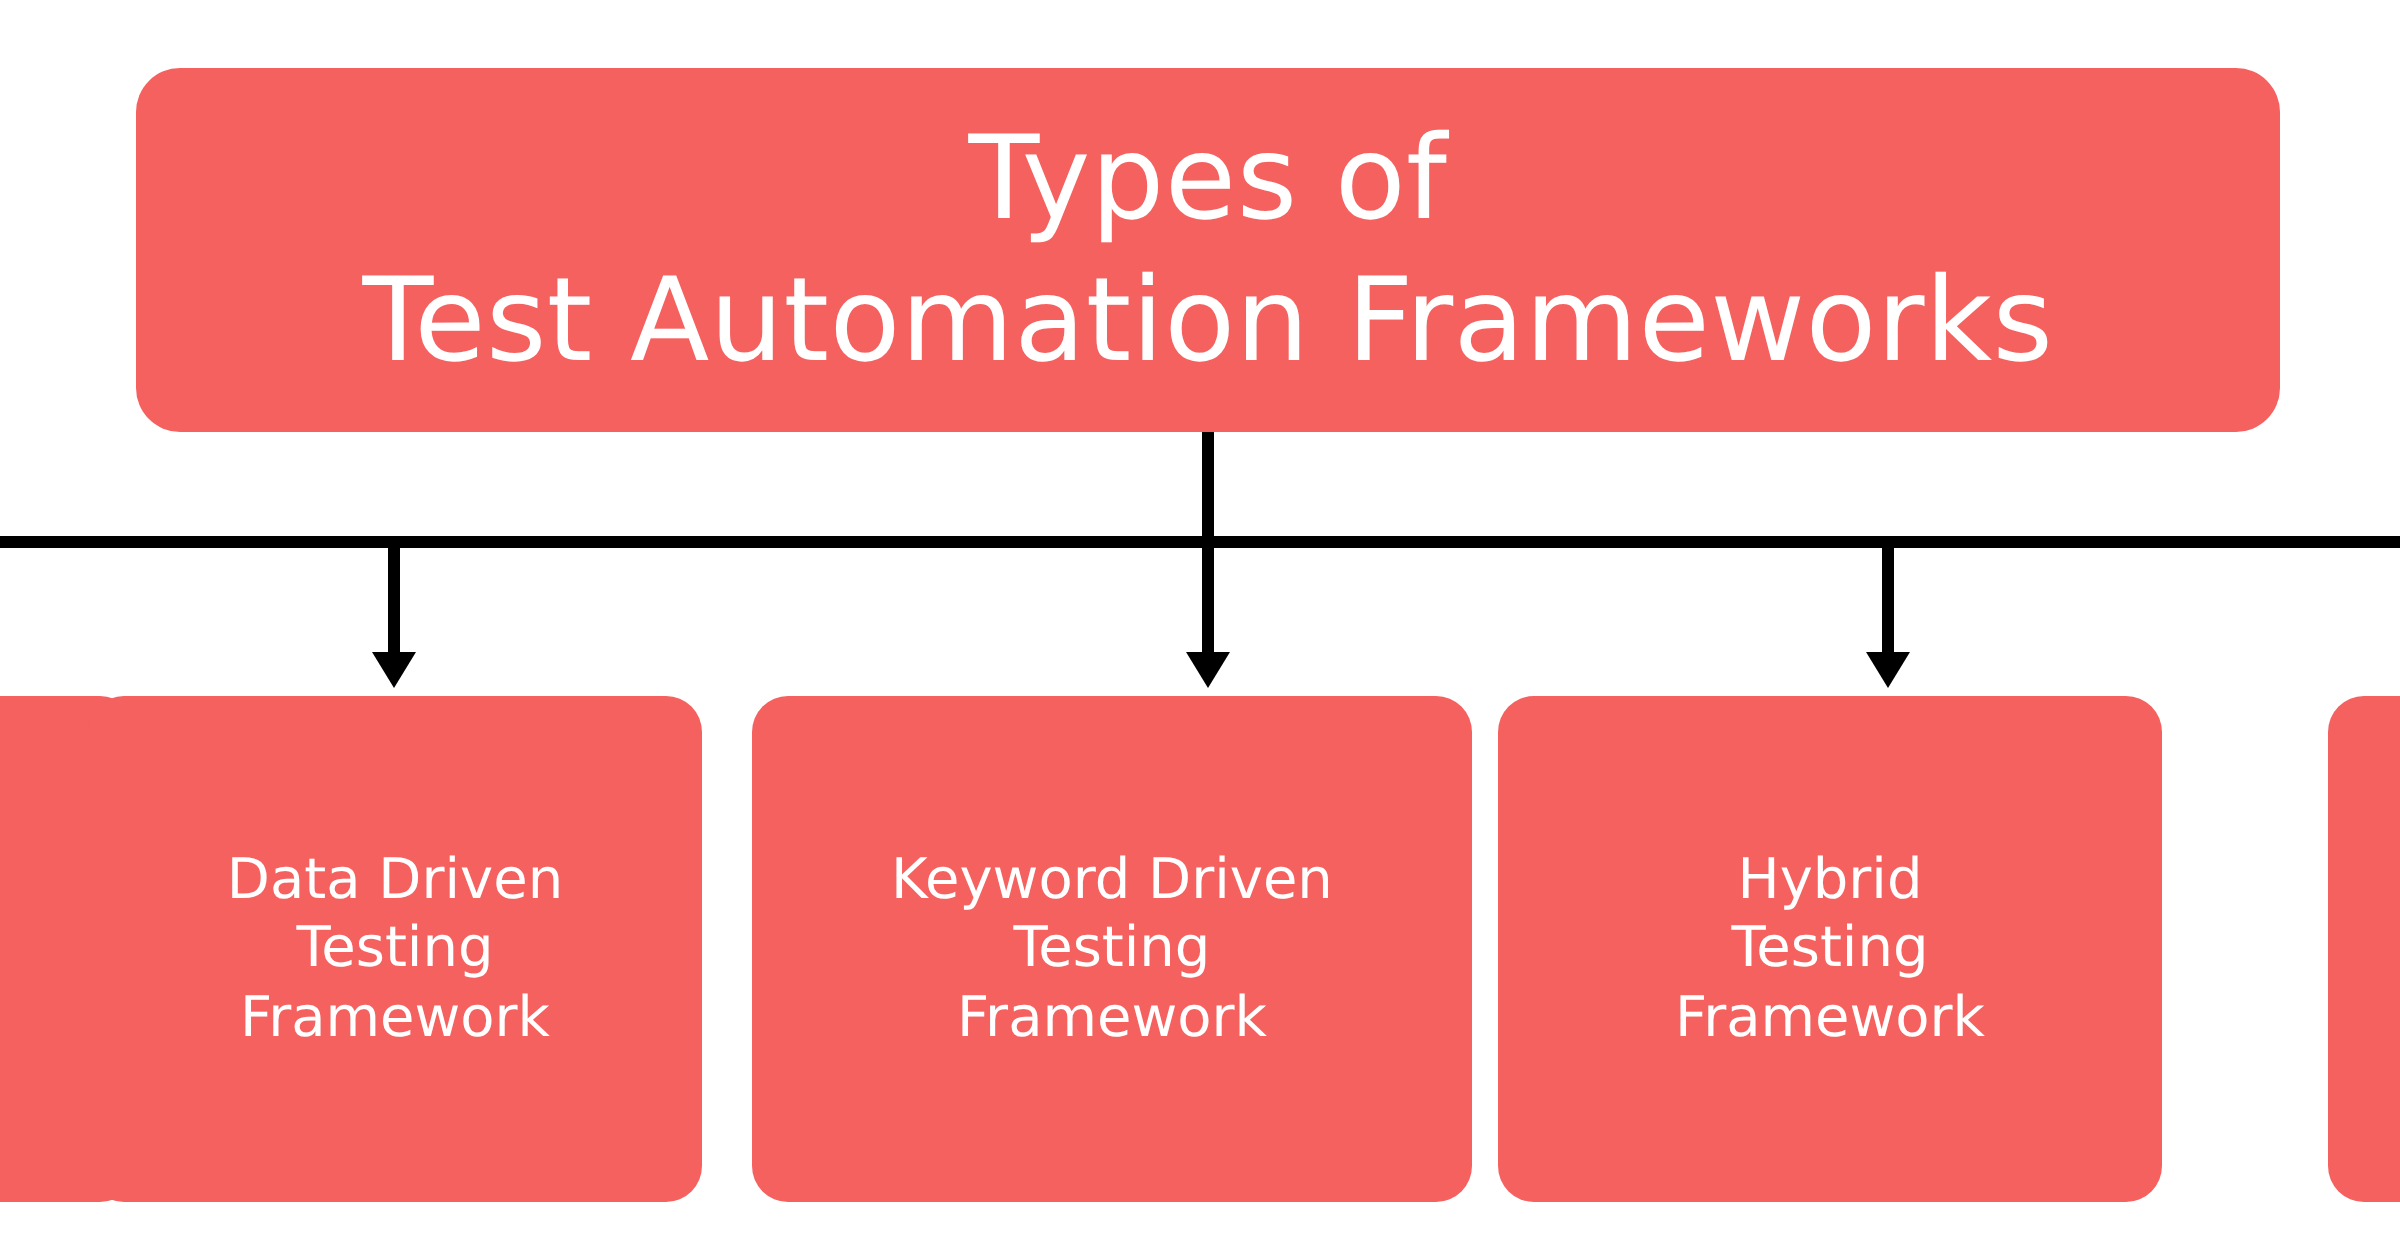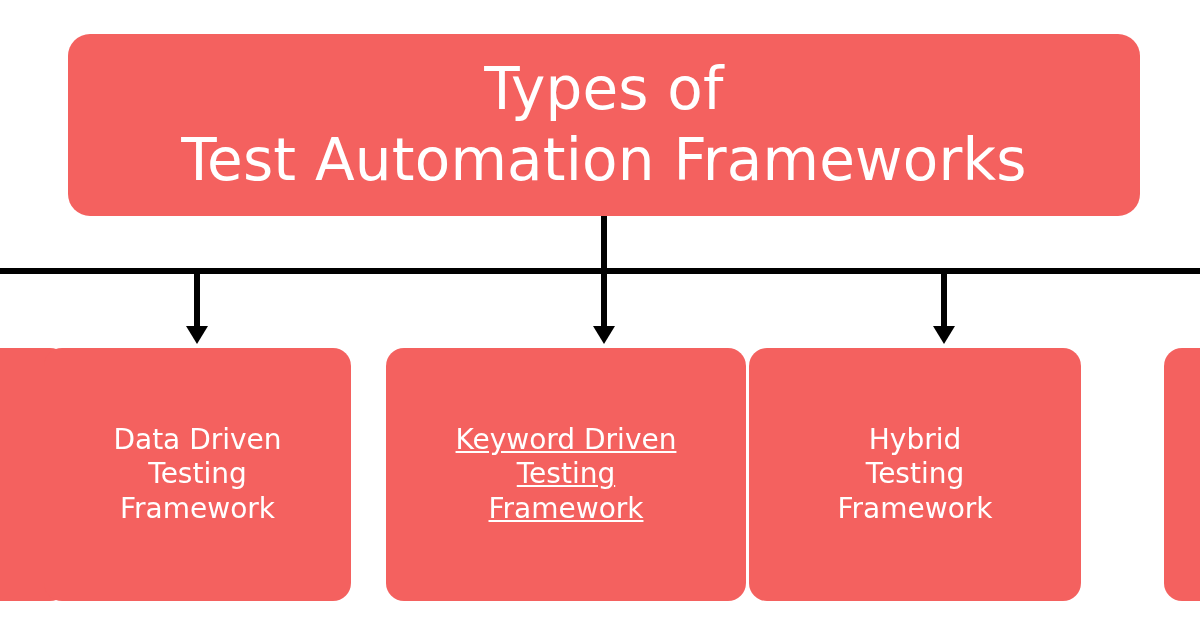--- a/index.html
+++ b/index.html
@@ -50,21 +50,21 @@
     height: 253px;
     top: 348px;
     padding: 0 12px;
   }
   .child-node .child-text {
     display: block;
     white-space: pre-line;
   }
   .child-0 { left: -60px; width: 128px; }
   .child-1 { left: 44px;  width: 307px; align-items: center; }
-  .child-2 { left: 386px; width: 360px; text-decoration: underline; }
+  .child-2 { left: 376px; width: 360px; }
   .child-3 { left: 749px; width: 332px; }
   .child-4 { left: 1164px; width: 170px; }
 
   
   .line {
     position: absolute;
     background: #000000;
   }
   .vstem {
     left: 601px;

